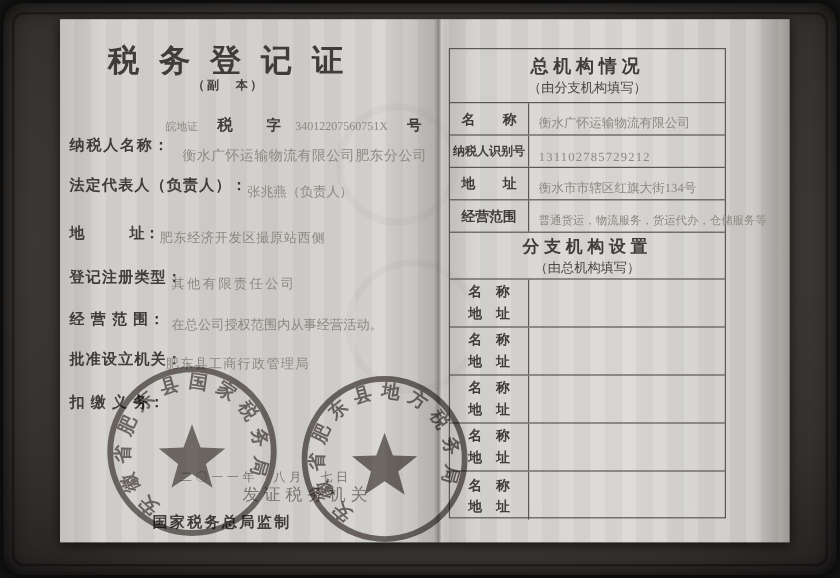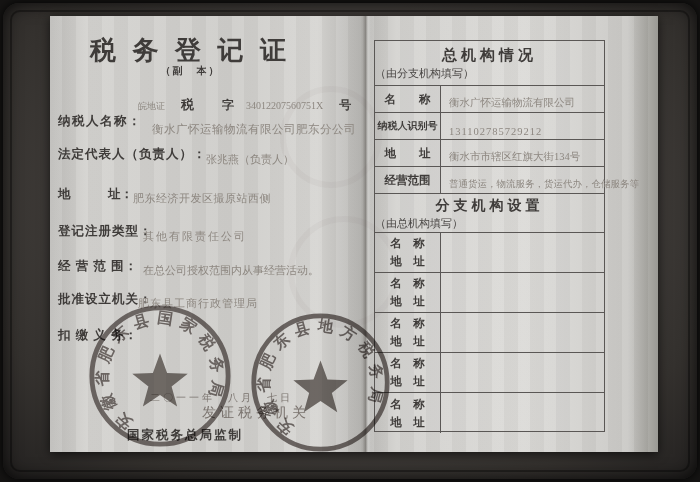--- a/index.html
+++ b/index.html
@@ -25,21 +25,21 @@
   .bold{font-weight:bold;}
   .faded{color:#8d8780;}
   .center{text-align:center;}
   .nowrap{white-space:nowrap;}
 
   
   .table{position:absolute;left:374px;top:40px;width:231px;height:392px;
      border:1px solid #5a5755;box-sizing:border-box;background:rgba(255,255,255,.06);}
   .t-head{height:45px;border-bottom:1px solid #5a5755;box-sizing:border-box;padding-top:5px;}
   .t-title{text-align:center;font-weight:bold;font-size:15px;letter-spacing:4px;color:#3f3c3a;}
-  .t-sub{text-align:left;font-size:11px;color:#4a4745;margin-top:1px;}
+  .t-sub{text-align:center;font-size:11px;color:#4a4745;margin-top:1px;}
   .t-row{display:flex;height:27px;border-bottom:1px solid #5a5755;box-sizing:border-box;}
   .t-lbl{width:66px;flex:0 0 66px;border-right:1px solid #5a5755;box-sizing:border-box;
      display:flex;align-items:center;justify-content:center;
      font-weight:bold;font-size:11.5px;color:#3f3c3a;}
   .t-lbl.small{font-size:10px;letter-spacing:0;}
   .t-val{flex:1;font-size:10.5px;color:#8d8780;display:flex;align-items:flex-end;
      padding:0 0 2px 8px;box-sizing:border-box;overflow:visible;white-space:nowrap;}
   .t-sec{height:39px;border-bottom:1px solid #5a5755;box-sizing:border-box;padding-top:3px;}
   .t-sec .t-title{font-size:14px;}
   .t-pair{display:flex;height:40px;border-bottom:1px solid #5a5755;box-sizing:border-box;}

